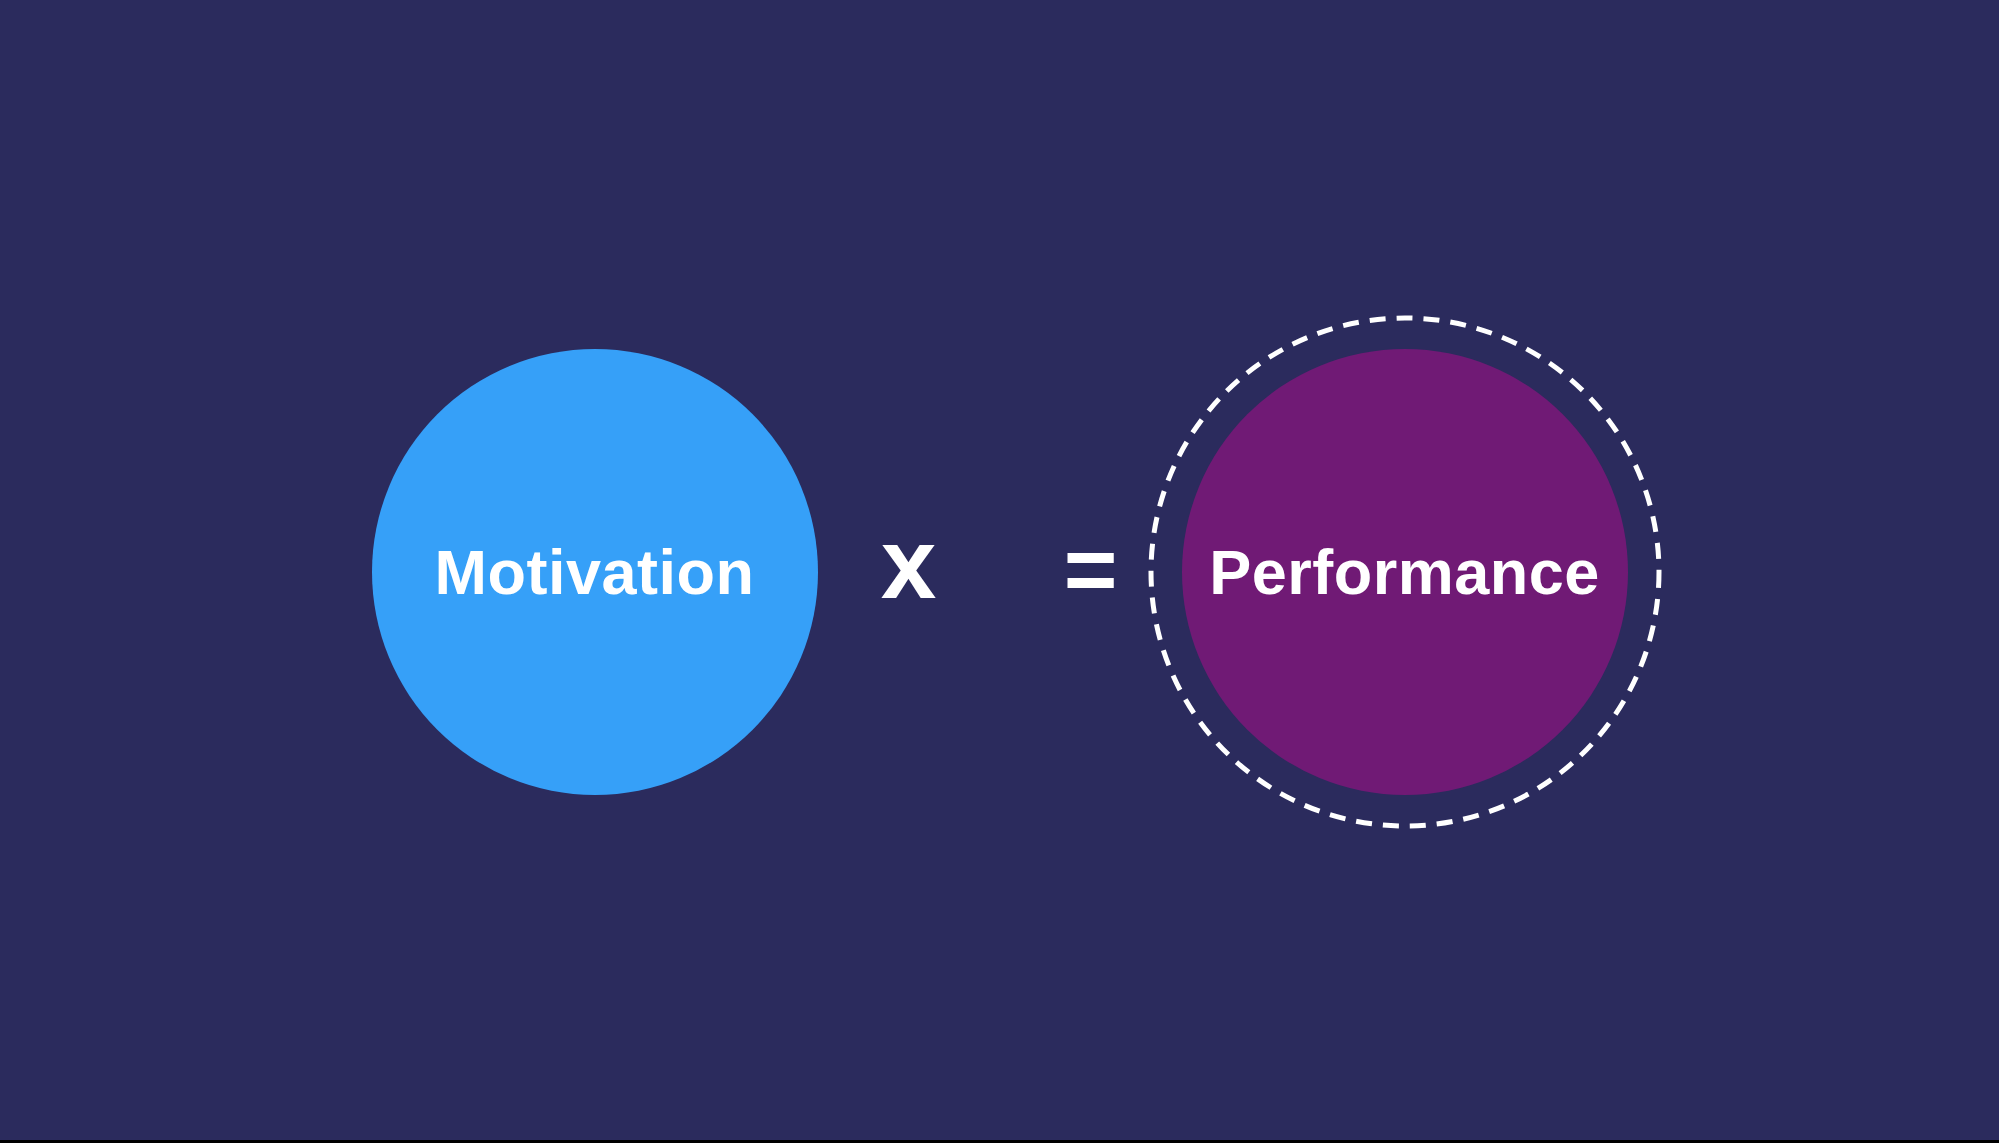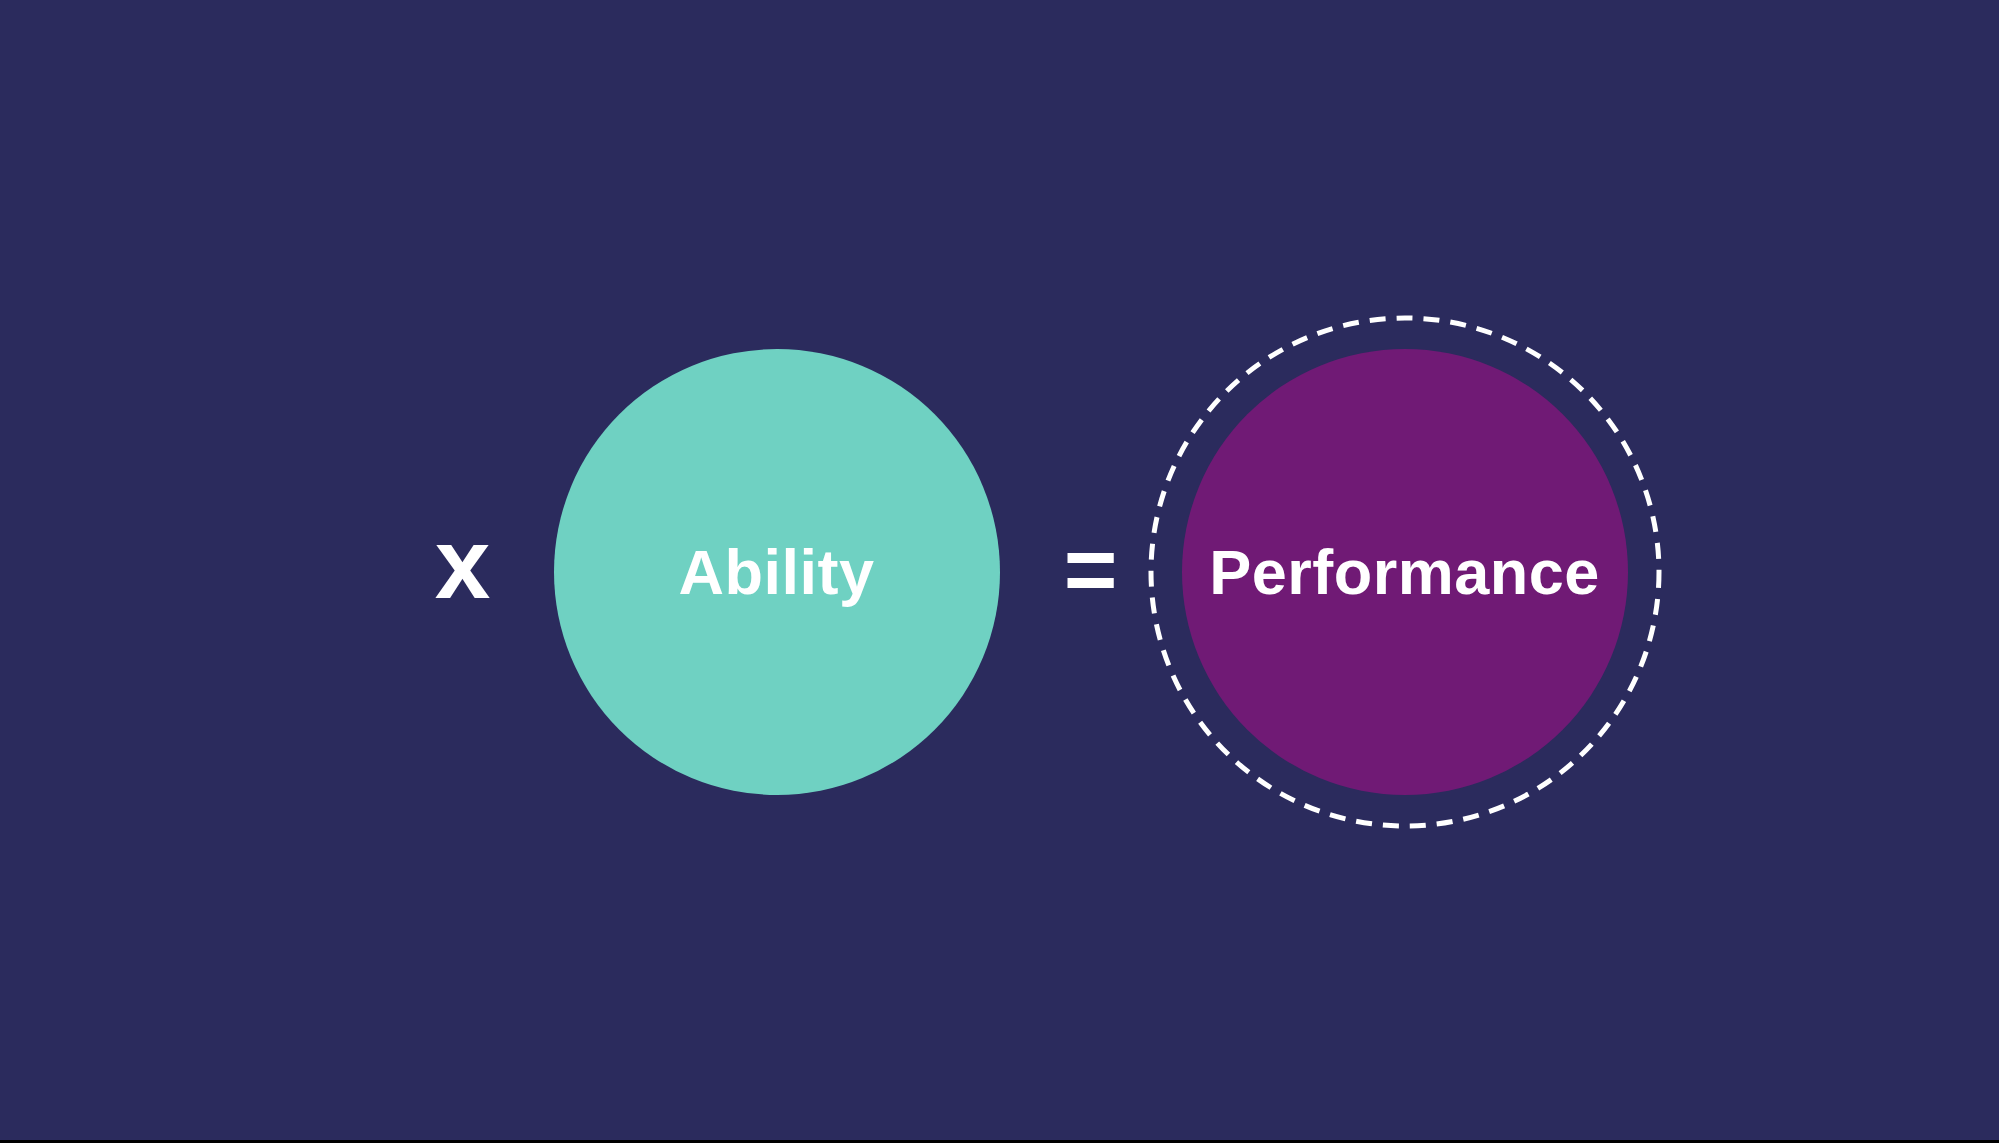--- a/index.html
+++ b/index.html
@@ -81,28 +81,28 @@
     height: 3px;
   }
 </style>
 </head>
 <body>
 
 <div class="canvas" style="background-color: rgb(43, 43, 93);">
 
   <div class="equation">
 
+    <div class="term">
+      <div class="circle" style="background-color: rgb(54, 160, 248);">
+        <span class="term-label" style="color: rgb(255, 255, 255);">Motivation</span>
+      </div>
+    </div>
 
     <div class="operator multiply" style="color: rgb(255, 255, 255);">x</div>
 
-    <div class="term">
-      <div class="circle" style="background-color: rgb(111, 209, 194);">
-        <span class="term-label" style="color: rgb(255, 255, 255);">Ability</span>
-      </div>
-    </div>
 
     <div class="operator equals" style="color: rgb(255, 255, 255);">=</div>
 
     <div class="term">
       <svg class="ring" viewBox="0 0 520 520" aria-hidden="true">
         <circle cx="260" cy="260" r="254" style="stroke: rgb(255, 255, 255);"></circle>
       </svg>
       <div class="circle" style="background-color: #701a75;">
         <span class="term-label" style="color: rgb(255, 255, 255);">Performance</span>
       </div>

